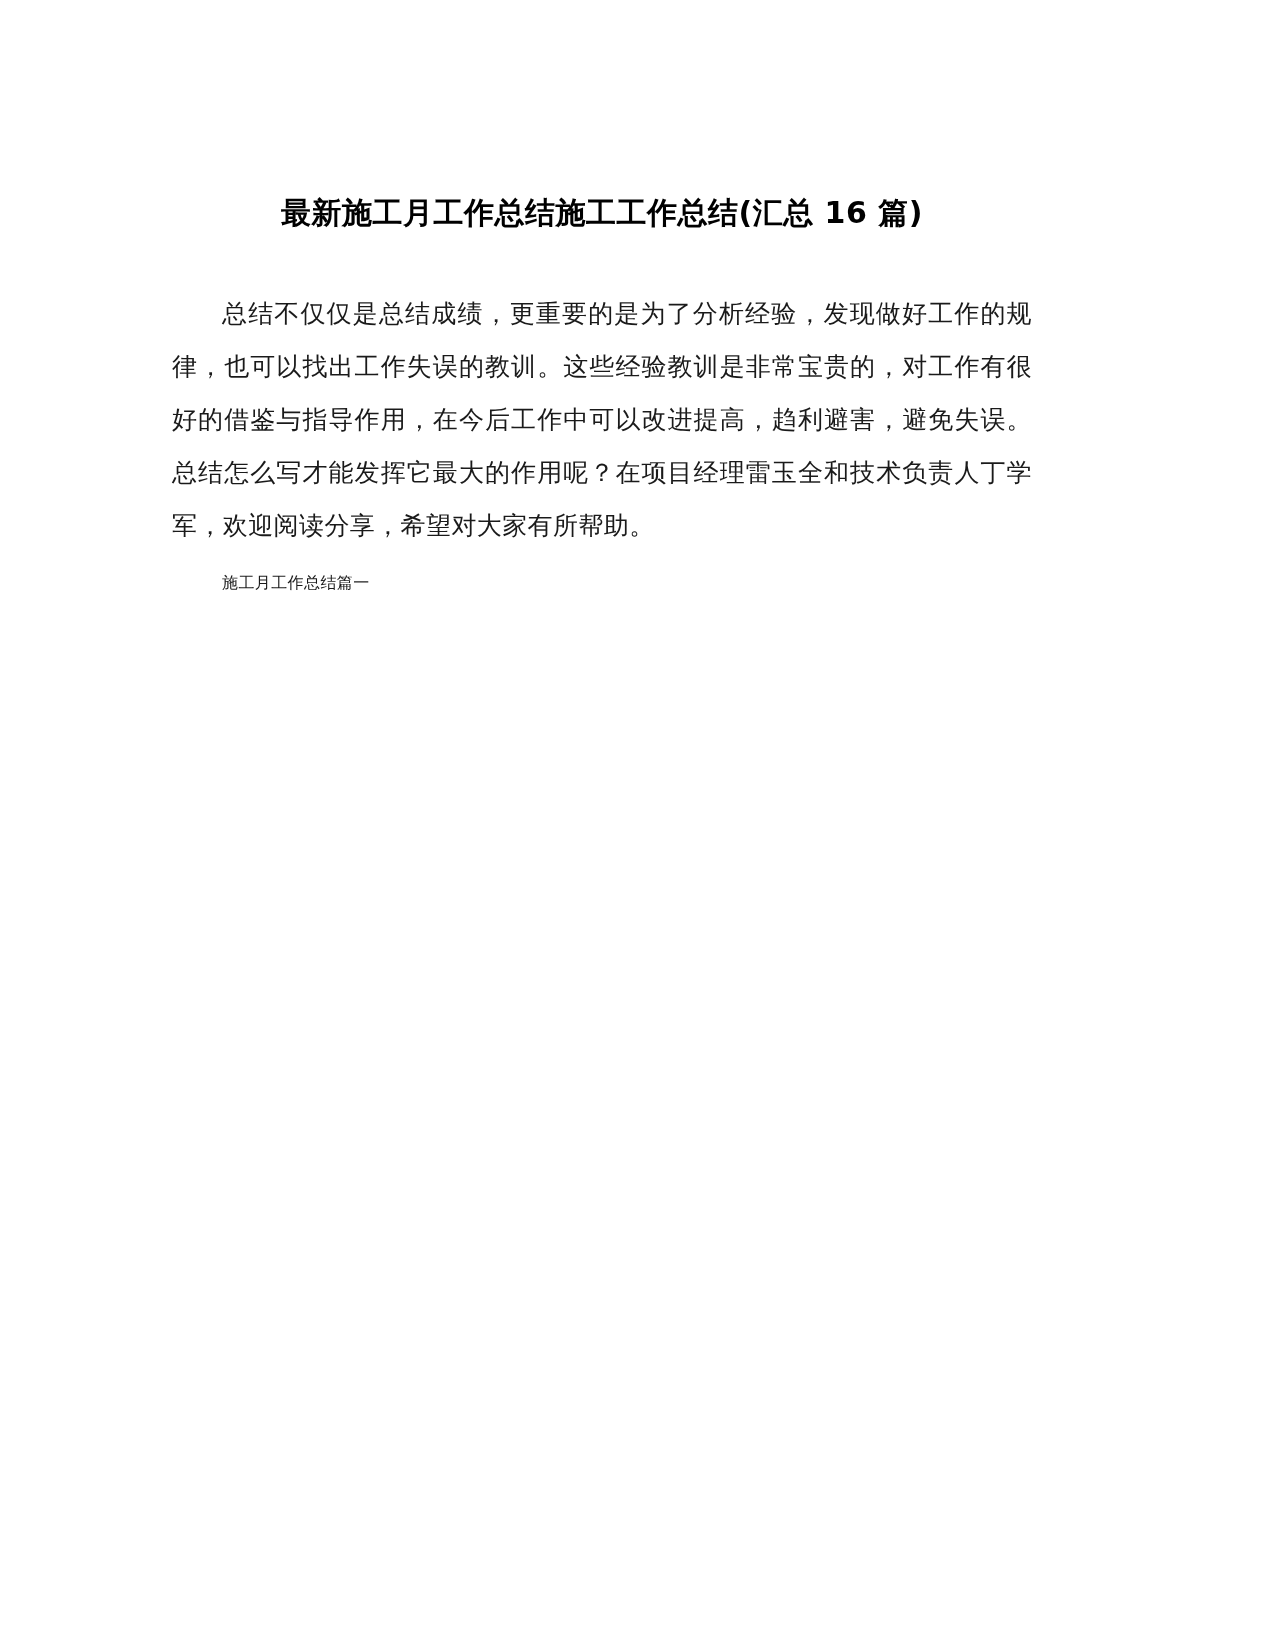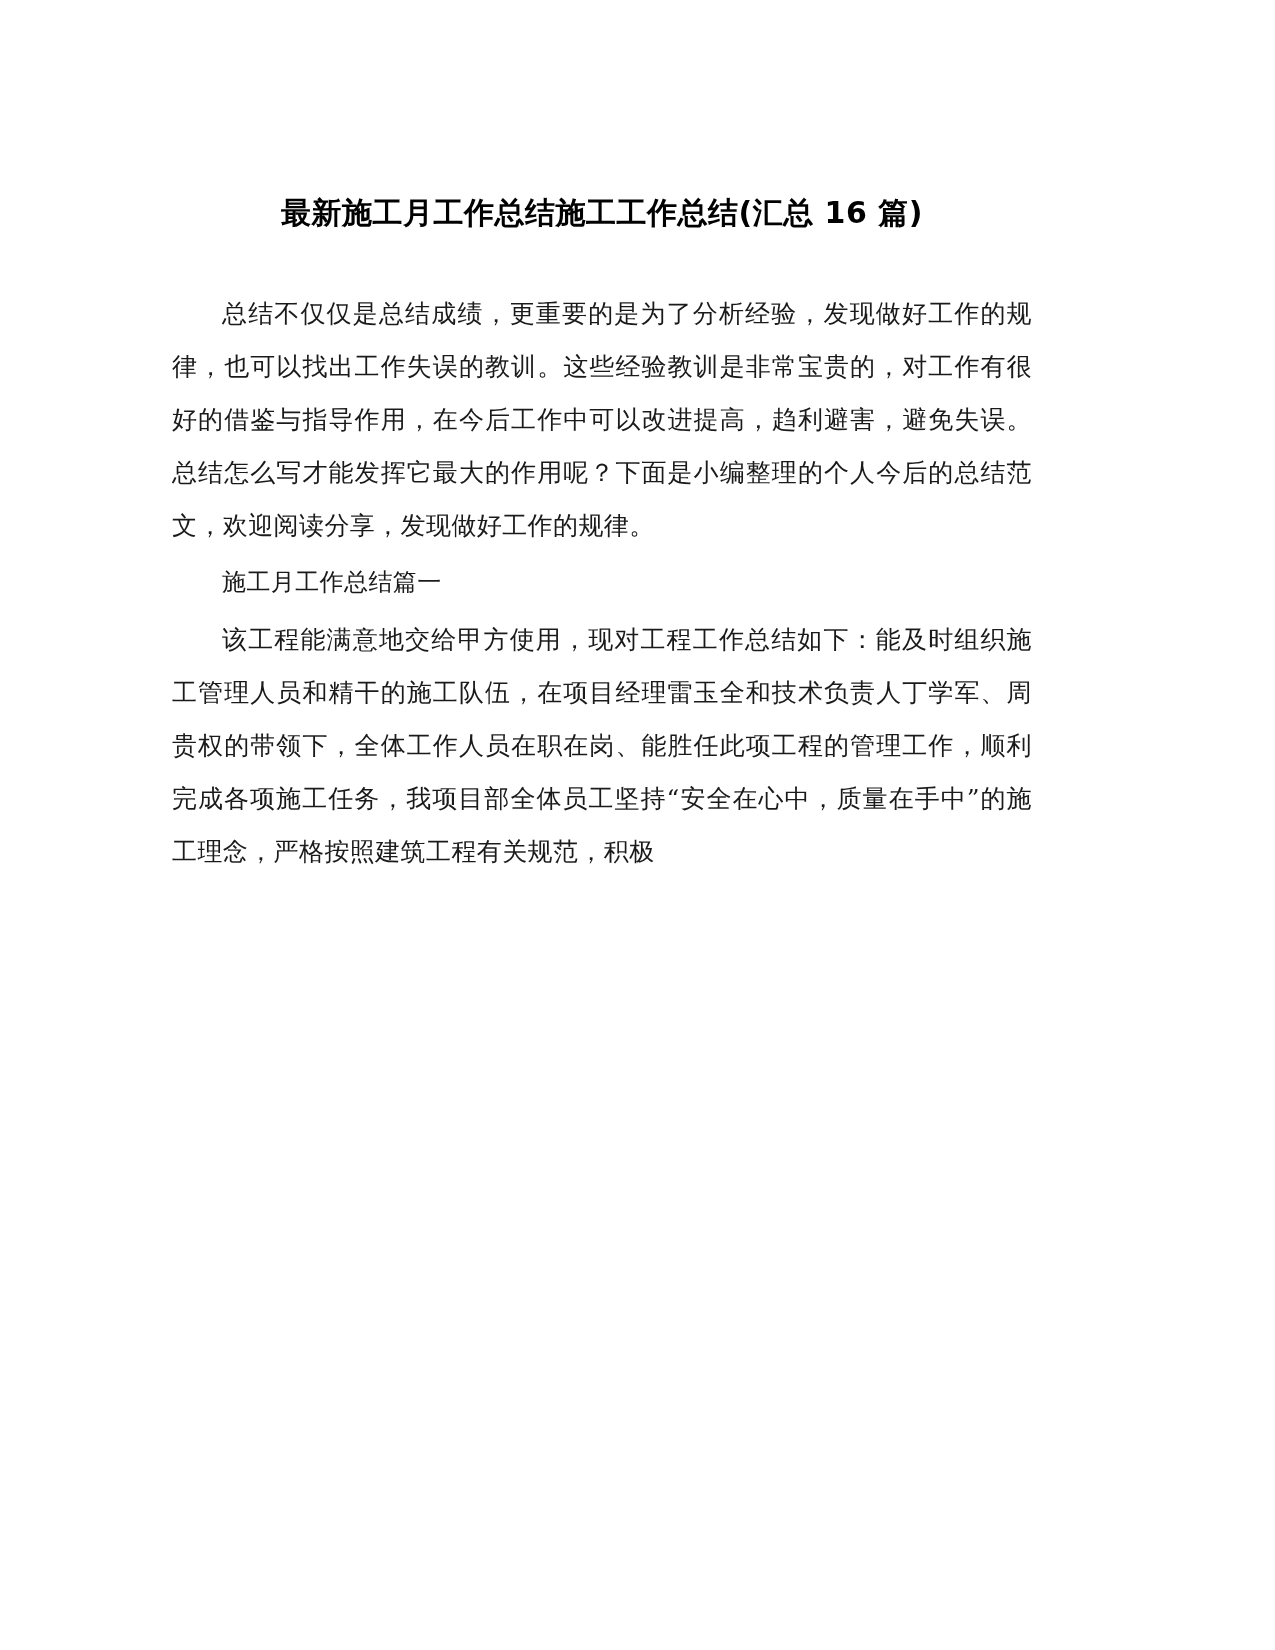--- a/index.html
+++ b/index.html
@@ -42,34 +42,33 @@
     text-align: justify;
     text-justify: inter-ideograph;
     letter-spacing: 0.4px;
     color: #1a1a1a;
   }
   p.indent {
     text-indent: 50px;
   }
   p.sub-head {
     text-indent: 50px;
-    font-size: 24px;
+    font-size: 16px;
     line-height: 53px;
     margin: 0 0 4px 0;
   }
 </style>
 </head>
 <body>
 
 <div class="page">
   <div class="content">
 
     <h1 class="doc-title">最新施工月工作总结施工工作总结(汇总 16 篇)</h1>
 
-    <p class="para indent">总结不仅仅是总结成绩，更重要的是为了分析经验，发现做好工作的规律，也可以找出工作失误的教训。这些经验教训是非常宝贵的，对工作有很好的借鉴与指导作用，在今后工作中可以改进提高，趋利避害，避免失误。总结怎么写才能发挥它最大的作用呢？下面是小编整理的个人今后的总结范文，欢迎阅读分享，发现做好工作的规律。</p>
+    <p class="para indent">总结不仅仅是总结成绩，更重要的是为了分析经验，发现做好工作的规律，也可以找出工作失误的教训。这些经验教训是非常宝贵的，对工作有很好的借鉴与指导作用，在今后工作中可以改进提高，趋利避害，避免失误。总结怎么写才能发挥它最大的作用呢？在项目经理雷玉全和技术负责人丁学军，欢迎阅读分享，希望对大家有所帮助。</p>
 
     <p class="para sub-head">施工月工作总结篇一</p>
 
 
-    <p class="para indent">该工程能满意地交给甲方使用，现对工程工作总结如下：能及时组织施工管理人员和精干的施工队伍，在项目经理雷玉全和技术负责人丁学军、周贵权的带领下，全体工作人员在职在岗、能胜任此项工程的管理工作，顺利完成各项施工任务，我项目部全体员工坚持“安全在心中，质量在手中”的施工理念，严格按照建筑工程有关规范，积极</p>
 
   </div>
 </div>
 
 </body></html>

